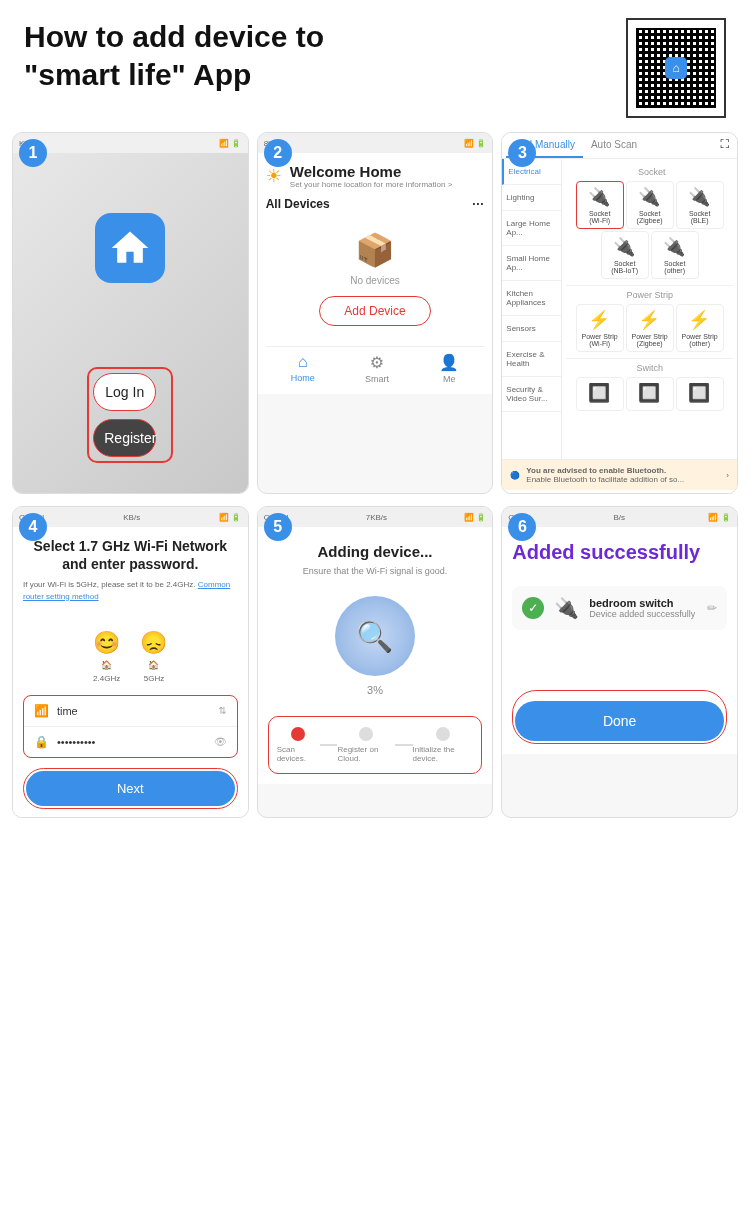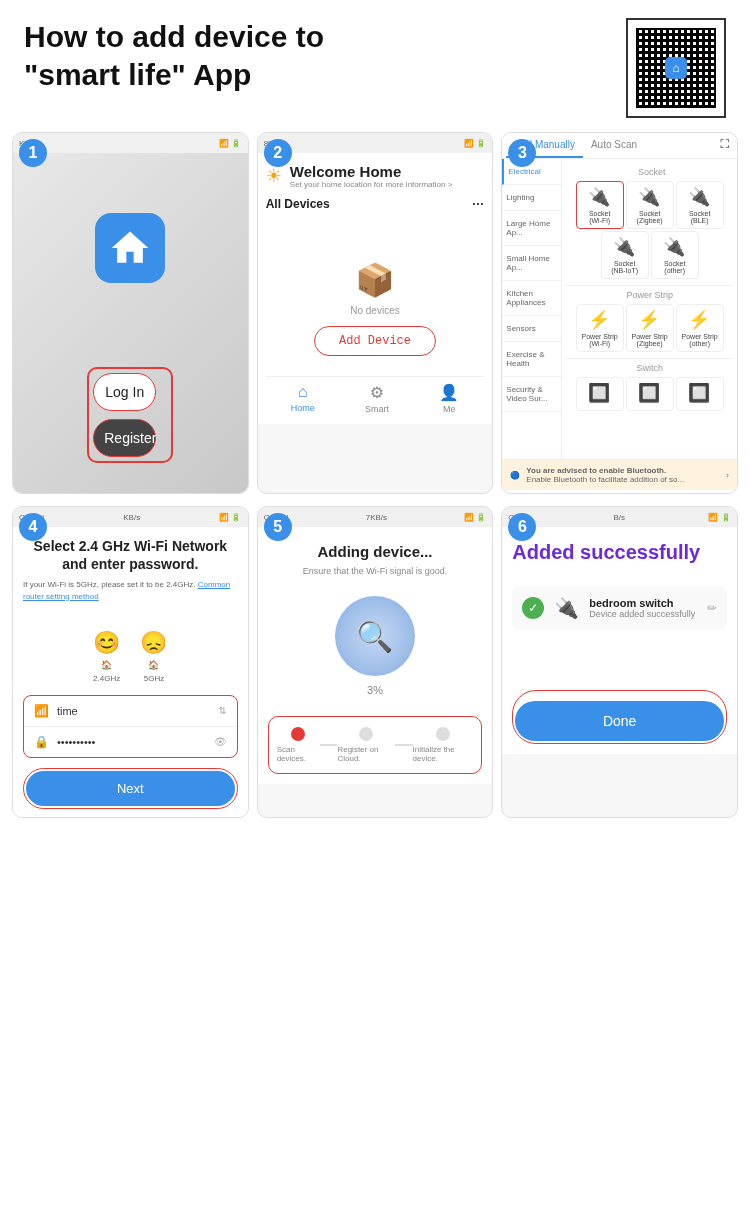--- a/index.html
+++ b/index.html
@@ -182,21 +182,20 @@
       color: #222;
     }
     .step2-subtitle {
       font-size: 8px;
       color: #888;
     }
     .step2-all-devices {
       display: flex;
       justify-content: space-between;
       align-items: center;
-      margin-bottom: 30px;
       font-size: 12px;
       font-weight: bold;
       color: #222;
     }
     .step2-no-devices {
       text-align: center;
       padding: 20px 0 10px;
     }
     .step2-box-icon {
       font-size: 32px;
@@ -212,21 +211,20 @@
     }
     .btn-add-device {
       border: 1.5px solid #e53935;
       color: #e53935;
       background: white;
       border-radius: 20px;
       padding: 7px 24px;
       font-size: 12px;
       cursor: pointer;
       display: inline-block;
-      font-family: Liberation Mono, monospace;
     }
     .step2-nav {
       display: flex;
       justify-content: space-around;
       border-top: 1px solid #eee;
       padding: 6px 0 2px;
       margin-top: 10px;
     }
     .nav-item {
       display: flex;
@@ -726,21 +724,21 @@
 <div class="steps-row2">
 
   <div class="step-panel">
     <div class="step-number">4</div>
     <div class="step-status-bar">
       <span>Cancel</span>
       <span>KB/s</span>
       <span>📶 🔋</span>
     </div>
     <div class="step4-content">
-      <div class="step4-title">Select 2.4 GHz Wi-Fi Network and enter password.</div>
+      <div class="step4-title">Select 1.7 GHz Wi-Fi Network and enter password.</div>
       <div class="step4-note">
         <span>If your Wi-Fi is 5GHz, please set it to be 2.4GHz.</span>
         <a href="#">Common router setting method</a>
       </div>
       <div class="wifi-options">
         <div class="wifi-opt">
           <span class="wifi-emoji">😊</span>
           <span>🏠</span>
           <span class="wifi-freq">2.4GHz</span>
         </div>

